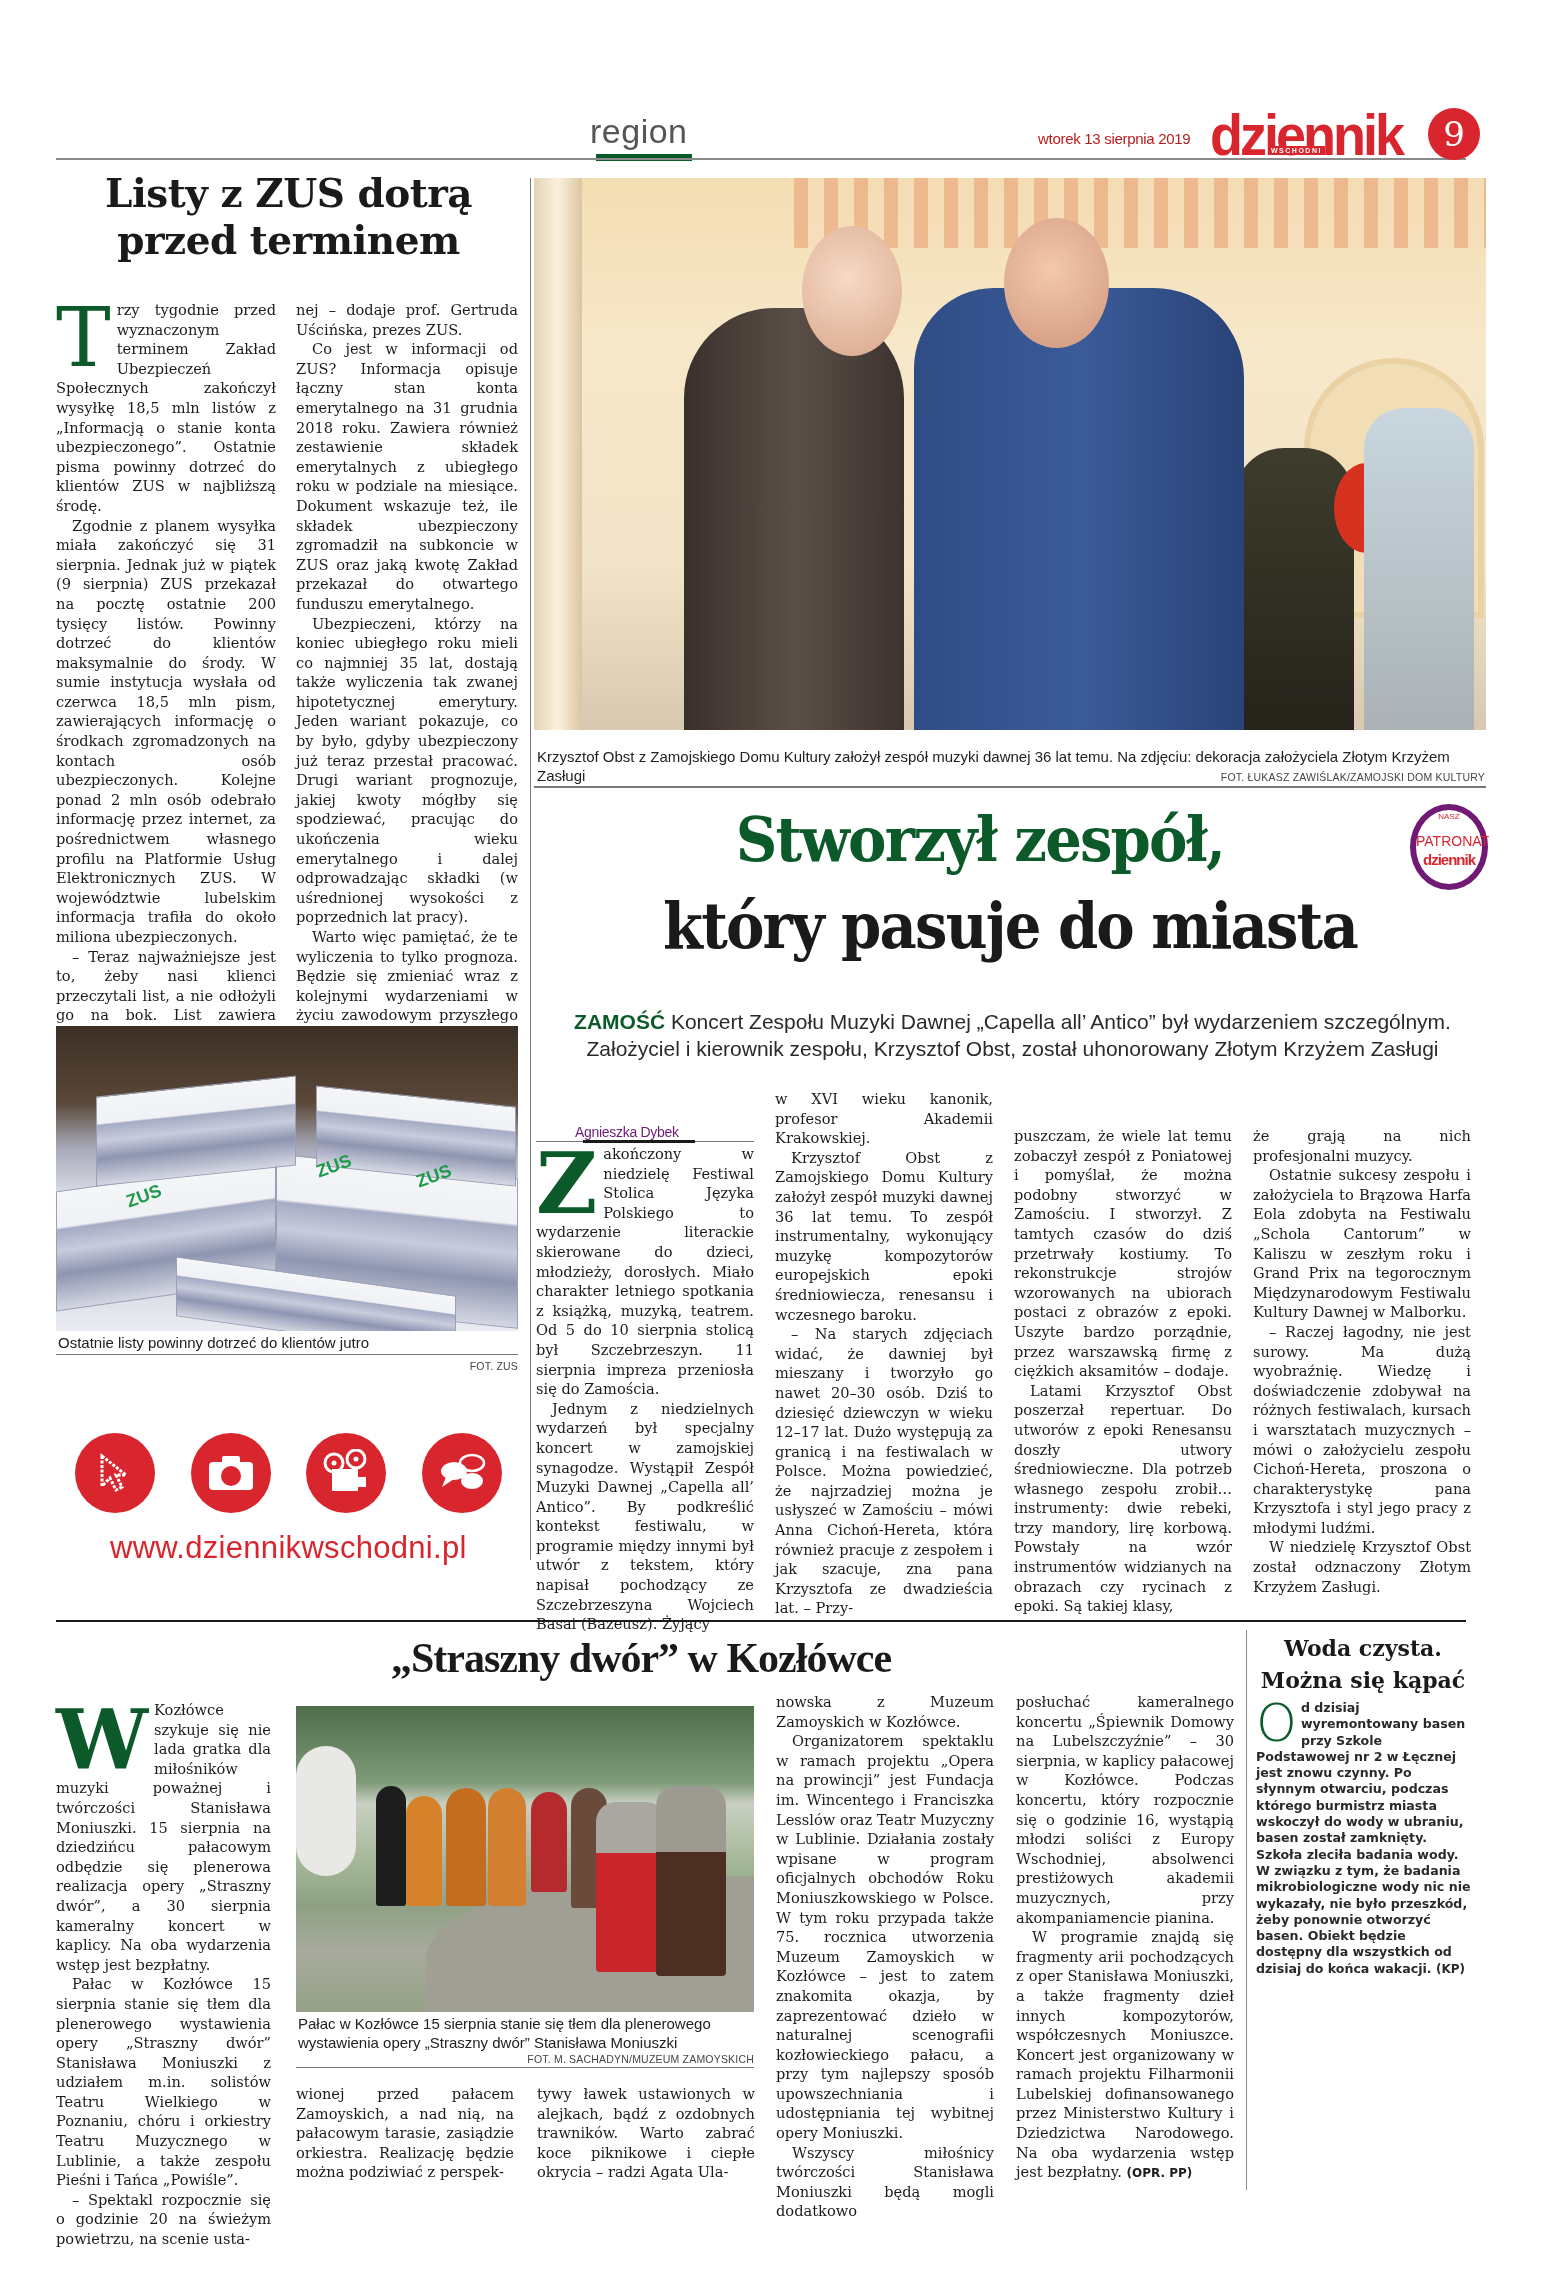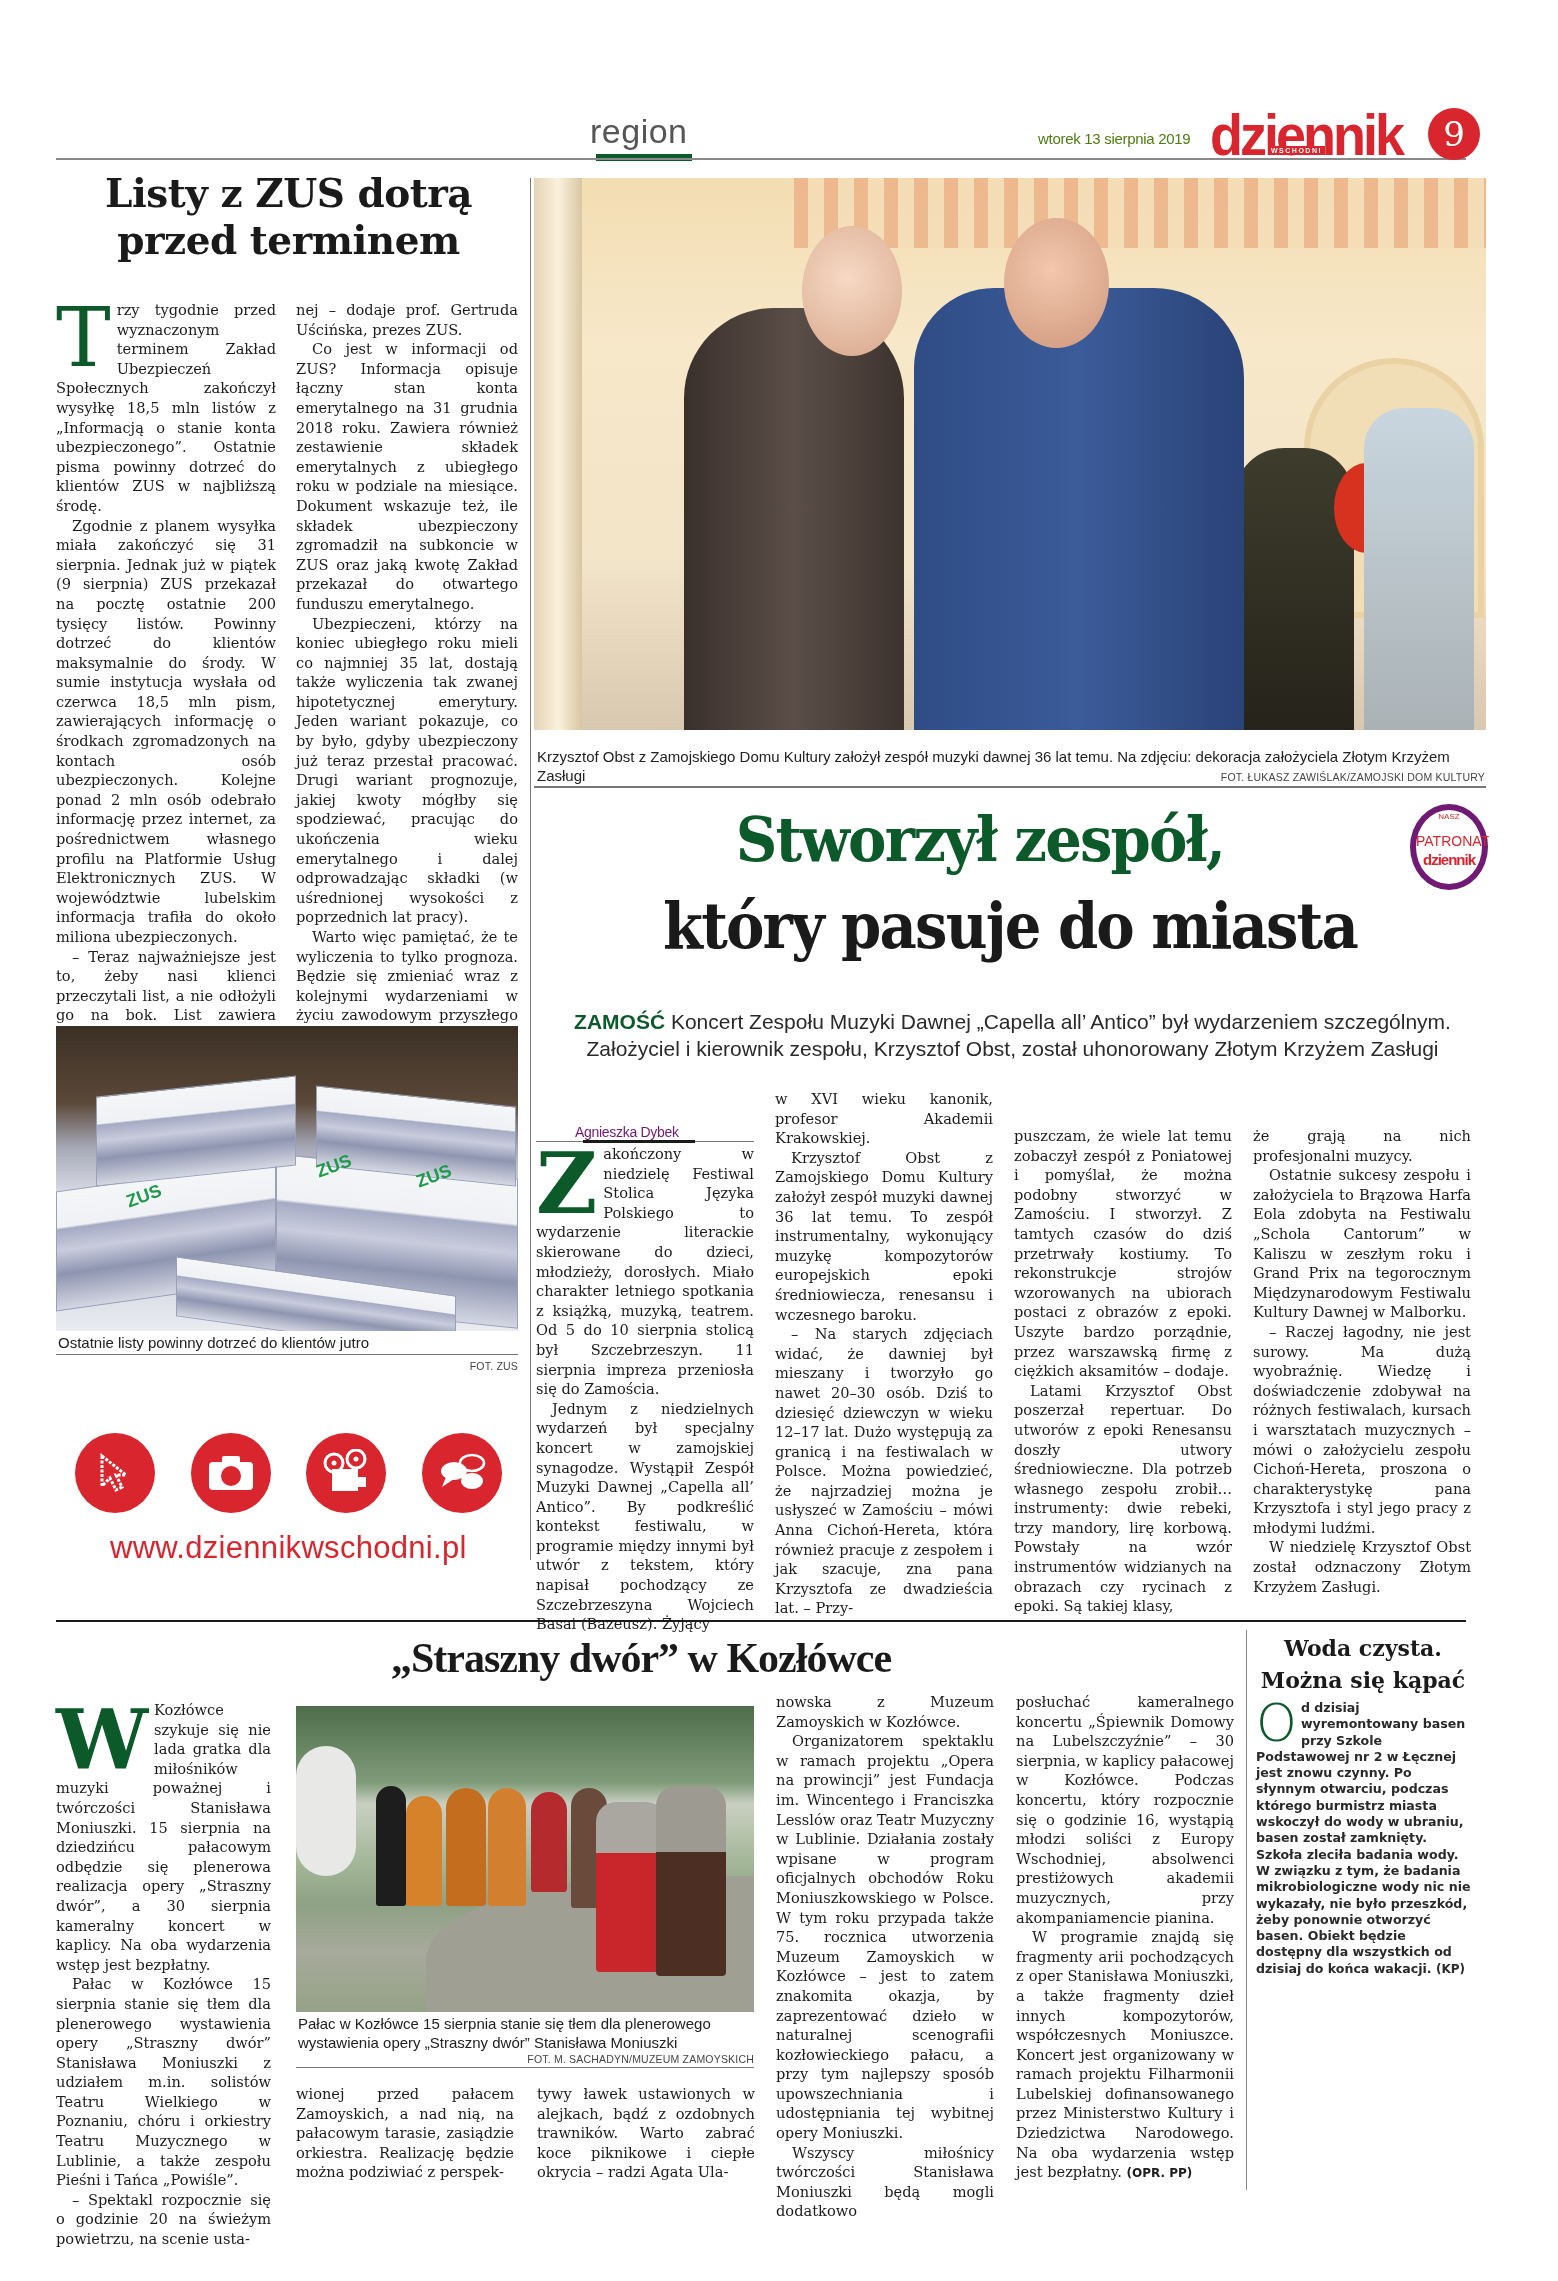--- a/index.html
+++ b/index.html
@@ -5,21 +5,21 @@
   * { box-sizing: border-box; margin: 0; padding: 0; }
   html, body { width: 1558px; height: 2281px; background: #ffffff; overflow: hidden; }
   body { position: relative; font-family: "DejaVu Serif", serif; color: #1c1c1c; }
 
   .abs { position: absolute; }
 
   
   .section-name { left: 590px; top: 112px; font-family: "Liberation Sans", sans-serif; font-weight: 300; font-size: 34px; color: #555; letter-spacing: 0.5px; }
   .section-underline { left: 596px; top: 154px; width: 96px; height: 7px; background: #0c5a2a; }
   .top-rule { left: 56px; top: 158px; width: 1410px; height: 2px; background: #8a8a8a; }
-  .date { left: 1038px; top: 130px; font-family: "Liberation Sans", sans-serif; font-size: 15px; color: #4d7c0f; letter-spacing: -0.3px; }
+  .date { left: 1038px; top: 130px; font-family: "Liberation Sans", sans-serif; font-size: 15px; color: #b91c1c; letter-spacing: -0.3px; }
   .logo { left: 1210px; top: 108px; font-family: "Liberation Sans", sans-serif; font-weight: 900; font-size: 54px; color: #d9252d; letter-spacing: -3px; line-height: 1; transform: scaleY(1.05); }
   .logo-sub { left: 1268px; top: 146px; background: #d9252d; color: #fff; font-family: "Liberation Sans", sans-serif; font-size: 7px; font-weight: bold; padding: 1px 3px; letter-spacing: 1.5px; }
   .page-badge { left: 1428px; top: 108px; width: 52px; height: 52px; border-radius: 50%; background: #d9252d; color: #fff; font-family: "DejaVu Serif", serif; font-size: 34px; text-align: center; line-height: 52px; }
 
   
   .zus-title { left: 56px; top: 170px; width: 465px; text-align: center; font-family: "DejaVu Serif", serif; font-weight: bold; font-size: 39px; line-height: 47px; color: #1a1a1a; letter-spacing: -0.5px; }
   .col-text { font-family: "DejaVu Serif", serif; font-size: 14.6px; line-height: 19.6px; color: #1c1c1c; text-align: justify; hyphens: manual; }
   .col-text p { text-indent: 16px; }
   .col-text p.noindent { text-indent: 0; }
   .zus-col1 { left: 56px; top: 300px; width: 220px; }

